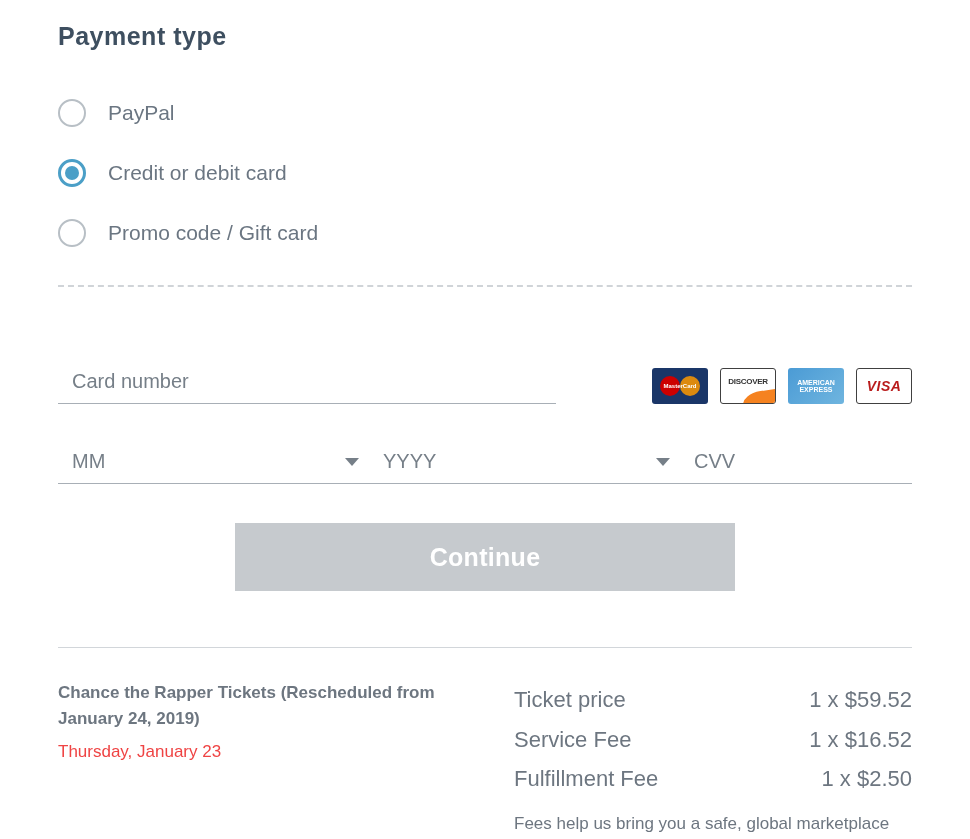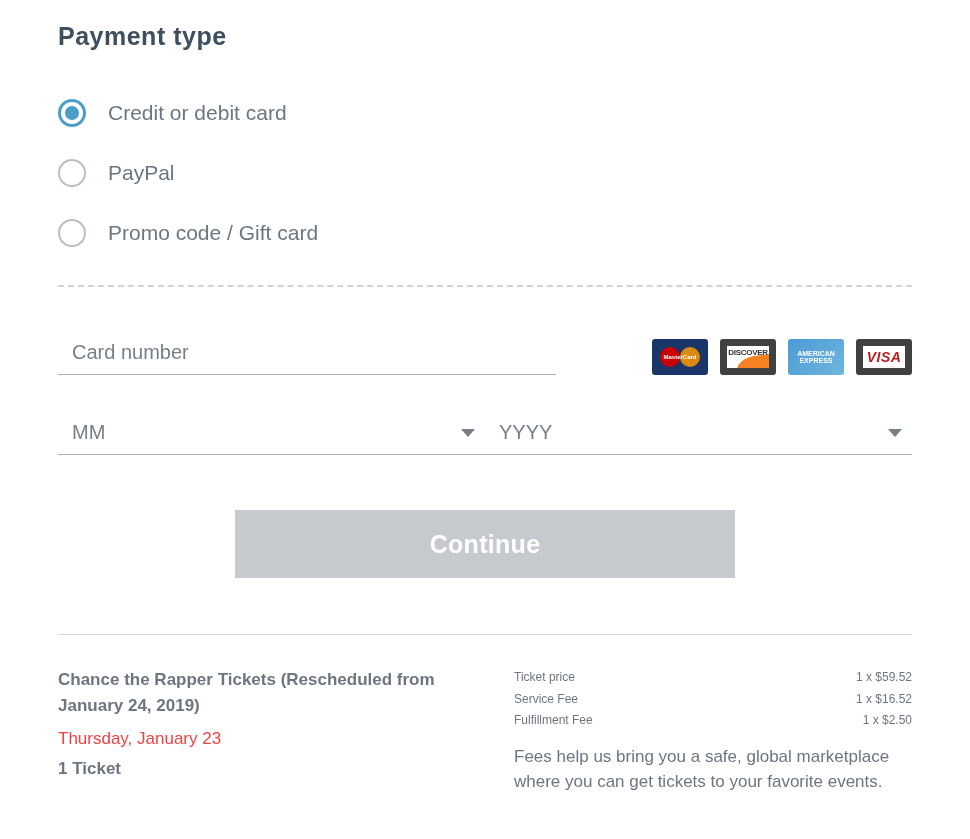--- a/index.html
+++ b/index.html
@@ -62,20 +62,21 @@
       margin: 22px 0 48px 0;
     }
     .form-row-top {
       display: flex;
       align-items: flex-end;
       justify-content: space-between;
       margin-bottom: 40px;
     }
     .card-number-field {
       width: 498px;
+      margin-top: 29px;
     }
     .input-underline {
       border: none;
       border-bottom: 1px solid #a8afb6;
       font-size: 20px;
       color: #767f88;
       padding: 6px 0 10px 14px;
       background: transparent;
       outline: none;
       width: 100%;
@@ -84,21 +85,21 @@
       color: #767f88;
     }
     .card-logos {
       display: flex;
       gap: 12px;
       align-items: center;
     }
     .card-logo {
       width: 56px;
       height: 36px;
-      border: 7px solid #404040;
+      border: 1px solid #404040;
       border-radius: 3px;
       display: flex;
       align-items: center;
       justify-content: center;
       font-size: 9px;
       font-weight: bold;
       text-align: center;
       position: relative;
       overflow: hidden;
     }
@@ -165,21 +166,21 @@
     .logo-visa {
       background: #fff;
       color: #b91c1c;
       font-size: 14px;
       font-style: italic;
       font-weight: 800;
       letter-spacing: 0.5px;
     }
     .form-row-mid {
       display: flex;
-      margin-bottom: 55px;
+      margin-bottom: 39px;
     }
     .select-wrap {
       position: relative;
       flex: 1;
     }
     .select-underline {
       border: none;
       border-bottom: 1px solid #a8afb6;
       font-size: 20px;
       color: #767f88;
@@ -260,44 +261,44 @@
       color: #2a3b4c;
     }
     .total-value {
       font-size: 25px;
       font-weight: 800;
       color: #2a3b4c;
     }
     .fee-row {
       display: flex;
       justify-content: space-between;
-      font-size: 12px;
+      font-size: 22px;
       color: #6d7680;
       line-height: 1.8;
     }
     .fees-note {
       font-size: 17px;
       color: #6d7680;
       line-height: 1.5;
       margin-top: 12px;
     }
   </style>
 </head>
 <body>
 
 <h2 class="section-title">Payment type</h2>
 
 <div class="radio-group">
   <div class="radio-option">
+    <span class="radio-circle"></span>
+    <span class="radio-label">PayPal</span>
+  </div>
+  <div class="radio-option">
     <span class="radio-circle selected"></span>
     <span class="radio-label">Credit or debit card</span>
-  </div>
-  <div class="radio-option">
-    <span class="radio-circle"></span>
-    <span class="radio-label">PayPal</span>
   </div>
   <div class="radio-option">
     <span class="radio-circle"></span>
     <span class="radio-label">Promo code / Gift card</span>
   </div>
 </div>
 
 <hr class="dashed-divider">
 
 <div class="form-row-top">
@@ -326,31 +327,33 @@
       <span>MM</span>
       <span class="caret-down"></span>
     </div>
   </div>
   <div class="select-wrap">
     <div class="select-underline">
       <span>YYYY</span>
       <span class="caret-down"></span>
     </div>
   </div>
+  <div class="cvv-field">
+    <input type="text" class="input-underline" placeholder="CVV" style="">
+  </div>
 </div>
 
 <button class="continue-btn">Continue</button>
 
 <hr class="solid-divider">
 
 <div class="order-summary">
   <div class="summary-left">
     <div class="event-title">Chance the Rapper Tickets (Rescheduled from January 24, 2019)</div>
     <div class="event-line">Thursday, January 23</div>
-    <div class="event-tickets">1 Ticket</div>
   </div>
   <div class="summary-right">
     <div class="fee-row">
       <span>Ticket price</span>
       <span>1 x $59.52</span>
     </div>
     <div class="fee-row">
       <span>Service Fee</span>
       <span>1 x $16.52</span>
     </div>

